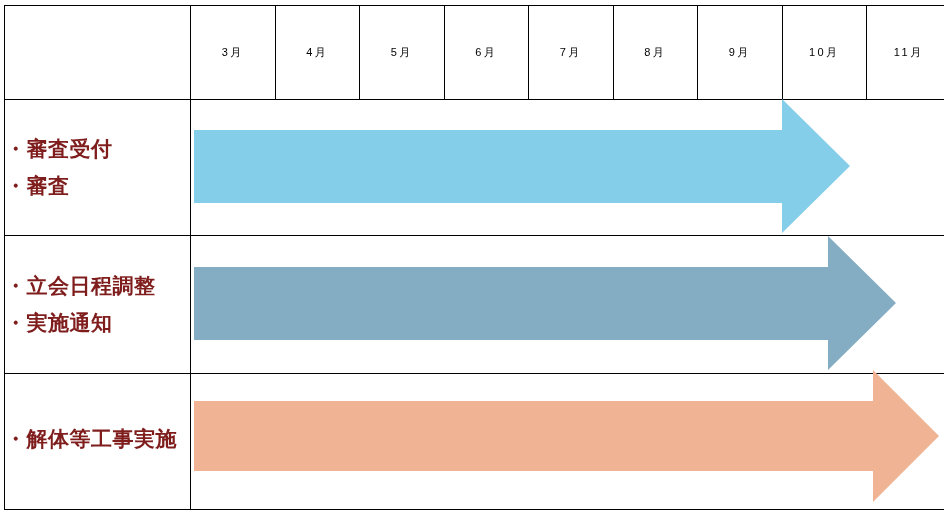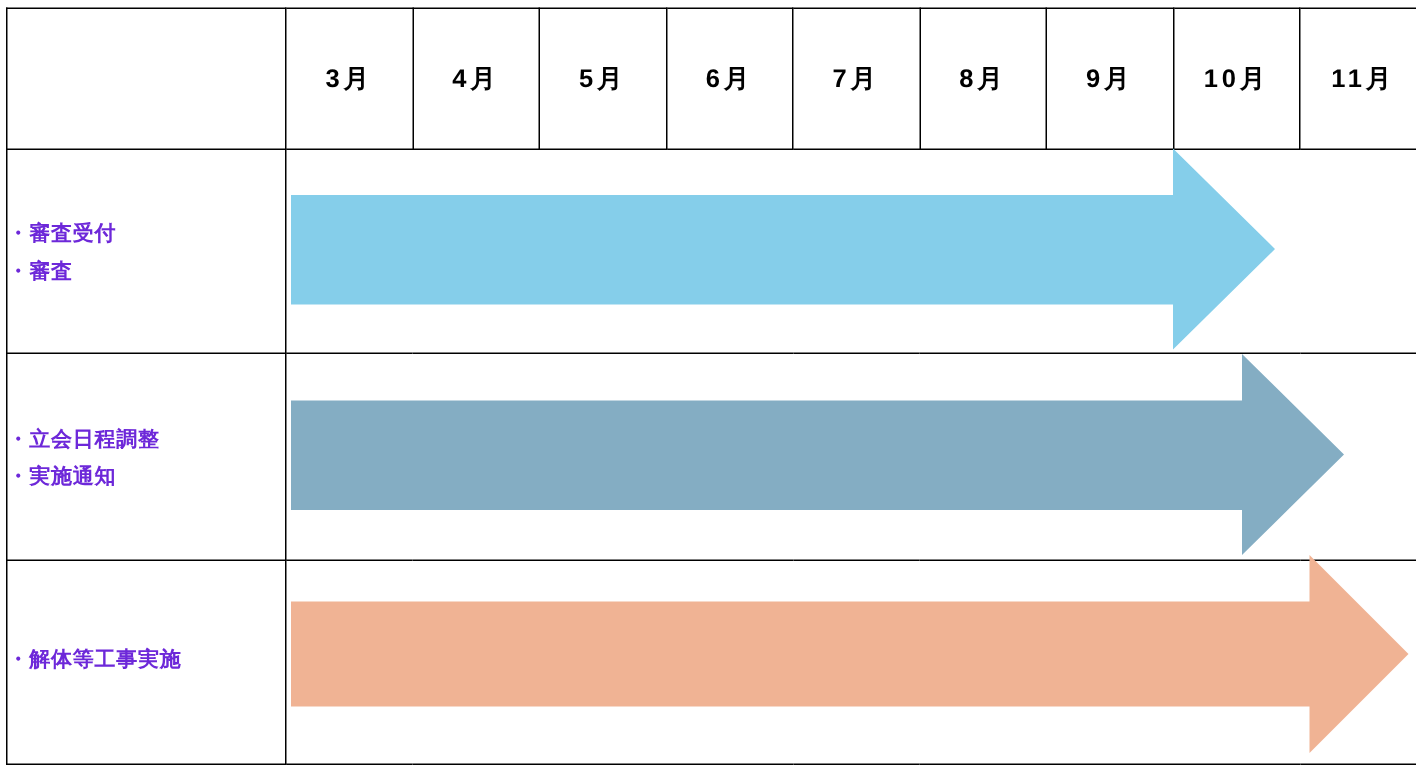--- a/index.html
+++ b/index.html
@@ -33,35 +33,35 @@
     padding: 0;
     background: transparent;
   }
   col.label-col { width: 186px; }
   col.month-col { width: 84.5px; }
 
   td.month-head {
     height: 93px;
     text-align: center;
     vertical-align: middle;
-    font-size: 17px;
+    font-size: 11px;
     letter-spacing: 2.5px;
     color: #000000;
-    font-weight: 700;
+    font-weight: 400;
   }
   td.corner-head {
     height: 93px;
   }
 
   td.row-label {
     vertical-align: middle;
     padding-left: 22px;
-    font-size: 14px;
+    font-size: 21px;
     line-height: 1.75;
-    color: #6d28d9;
+    color: #7f1d1d;
     font-weight: 700;
     letter-spacing: 0.5px;
   }
   td.track-cell { background: transparent; }
 
   tr.task-row-1 td { height: 135px; }
   tr.task-row-2 td { height: 137px; }
   tr.task-row-3 td { height: 135px; font-family: Liberation Mono, monospace; }
 
   .label-line { display: block; white-space: nowrap; }

